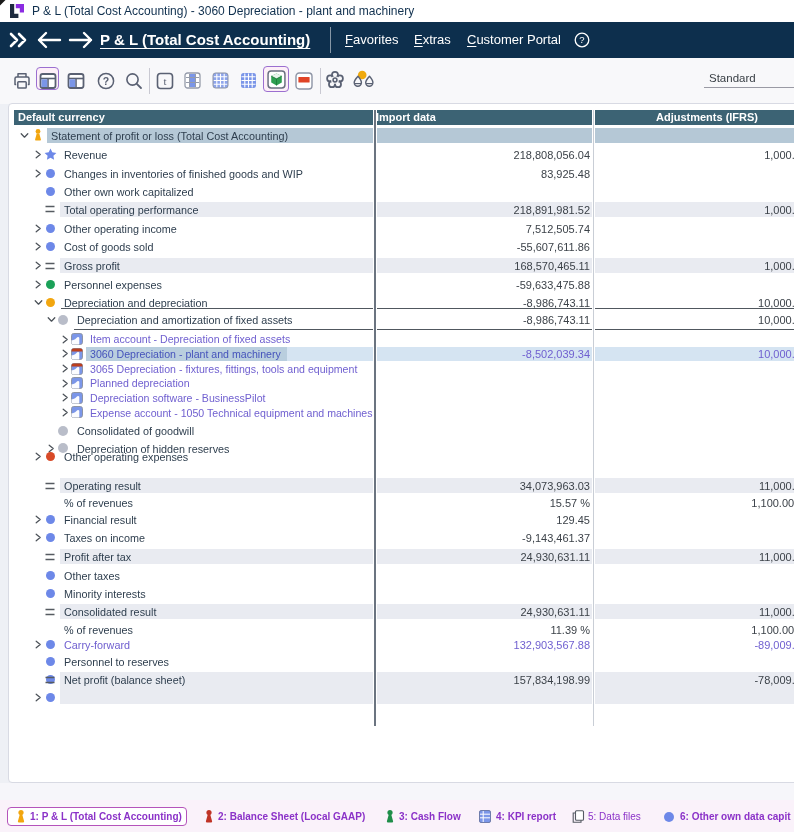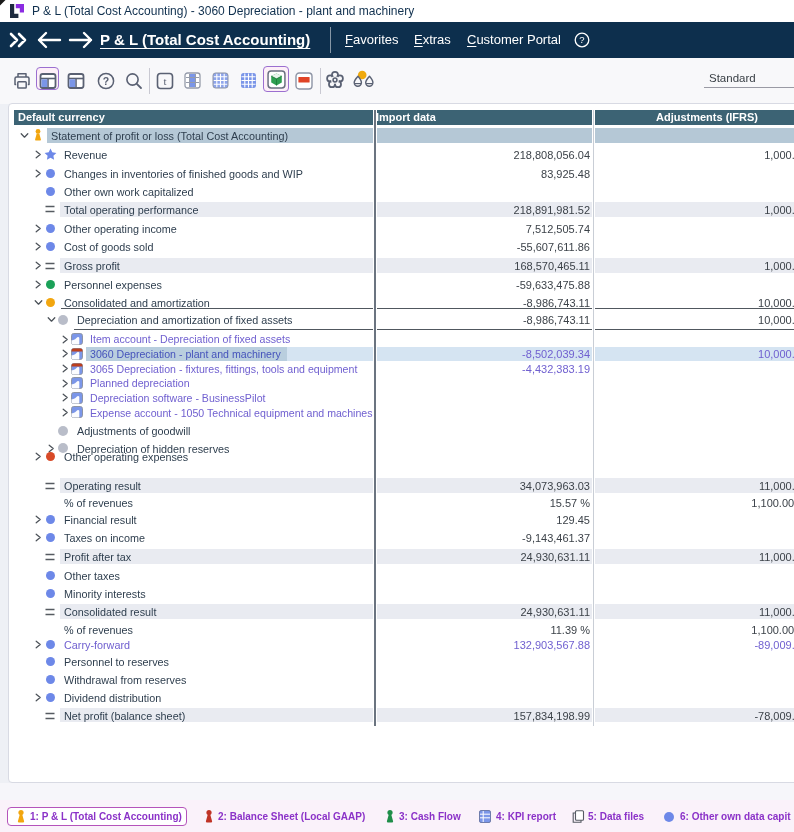--- a/index.html
+++ b/index.html
@@ -217,21 +217,21 @@
     </svg>
 <span class="ic dot" style="left:45.5px;top:3.2px;width:9px;height:9px;background:#1ba158"></span>
 <div class="nm" style="left:64px;line-height:15.5px;font-size:10.8px">Personnel expenses</div>
 <div class="num" style="left:376px;width:214px;line-height:15.5px">-59,633,475.88</div>
 </div>
 <div class="row" style="top:295.2px;height:15.5px">
 <svg class="ch" style="left:33.5px;top:3.2px" width="9" height="9" viewBox="0 0 9 9">
       <path d="M1.2,2.7 L4.5,6.2 L7.8,2.7" fill="none" stroke="#4c5259" stroke-width="1.25" stroke-linecap="round" stroke-linejoin="round"></path>
     </svg>
 <span class="ic dot" style="left:45.5px;top:3.2px;width:9px;height:9px;background:#f2a60f"></span>
-<div class="nm" style="left:64px;line-height:15.5px;font-size:10.8px">Consolidated and amortization</div>
+<div class="nm" style="left:64px;line-height:15.5px;font-size:10.8px">Depreciation and depreciation</div>
 <div class="num" style="left:376px;width:214px;line-height:15.5px">-8,986,743.11</div>
 <div class="num" style="left:594px;width:213px;line-height:15.5px">10,000.00</div>
 </div>
 <div class="row" style="top:312.2px;height:15.5px">
 <svg class="ch" style="left:47px;top:3.2px" width="9" height="9" viewBox="0 0 9 9">
       <path d="M1.2,2.7 L4.5,6.2 L7.8,2.7" fill="none" stroke="#4c5259" stroke-width="1.25" stroke-linecap="round" stroke-linejoin="round"></path>
     </svg>
 <span class="ic dot" style="left:58.3px;top:2.8px;width:10px;height:10px;background:#b9bdc9"></span>
 <div class="nm" style="left:77px;line-height:15.5px;font-size:10.8px">Depreciation and amortization of fixed assets</div>
 <div class="num" style="left:376px;width:214px;line-height:15.5px">-8,986,743.11</div>
@@ -265,21 +265,20 @@
 <div class="row purple" style="top:361.7px;height:13.8px">
 <svg class="ch" style="left:60.5px;top:2.4px" width="9" height="9" viewBox="0 0 9 9">
       <path d="M2.2,1.2 L6.2,4.5 L2.2,7.8" fill="none" stroke="#4c5259" stroke-width="1.25" stroke-linecap="round" stroke-linejoin="round"></path>
     </svg>
 <svg class="ch" style="left:70.5px;top:0.9px" width="12" height="12" viewBox="0 0 12 12">
       <rect x="0.5" y="0.5" width="11" height="11" rx="2.2" fill="#7b96e8" stroke="#8d94a5" stroke-width="1"></rect>
       <path d="M0.5,7.2 C2.2,7.2 3.8,6.8 5.2,5.2 C6.4,3.9 7.6,3.7 8.3,4.7 L8.3,11.5 L2.5,11.5 a2,2 0 0 1 -2,-2 Z" fill="#fff" opacity="0.97"></path>
       <path d="M0.5,3.5 v-1 a2,2 0 0 1 2,-2 h7 a2,2 0 0 1 2,2 v1 Z" fill="#bb3f1e"></path>
     </svg>
 <div class="nm" style="left:90px;line-height:13.8px;font-size:10.6px">3065 Depreciation - fixtures, fittings, tools and equipment</div>
-<div class="num" style="left:376px;width:214px;line-height:13.8px">-4,432,383.19</div>
 </div>
 <div class="row purple" style="top:376.3px;height:13.8px">
 <svg class="ch" style="left:60.5px;top:2.4px" width="9" height="9" viewBox="0 0 9 9">
       <path d="M2.2,1.2 L6.2,4.5 L2.2,7.8" fill="none" stroke="#4c5259" stroke-width="1.25" stroke-linecap="round" stroke-linejoin="round"></path>
     </svg>
 <svg class="ch" style="left:70.5px;top:0.9px" width="12" height="12" viewBox="0 0 12 12">
       <rect x="0.5" y="0.5" width="11" height="11" rx="2.2" fill="#7b96e8" stroke="#8d94a5" stroke-width="1"></rect>
       <path d="M0.5,7.2 C2.2,7.2 3.8,6.8 5.2,5.2 C6.4,3.9 7.6,3.7 8.3,4.7 L8.3,11.5 L2.5,11.5 a2,2 0 0 1 -2,-2 Z" fill="#fff" opacity="0.97"></path>
     </svg>
 <div class="nm" style="left:90px;line-height:13.8px;font-size:10.6px">Planned depreciation</div>
@@ -299,21 +298,21 @@
       <path d="M2.2,1.2 L6.2,4.5 L2.2,7.8" fill="none" stroke="#4c5259" stroke-width="1.25" stroke-linecap="round" stroke-linejoin="round"></path>
     </svg>
 <svg class="ch" style="left:70.5px;top:0.9px" width="12" height="12" viewBox="0 0 12 12">
       <rect x="0.5" y="0.5" width="11" height="11" rx="2.2" fill="#7b96e8" stroke="#8d94a5" stroke-width="1"></rect>
       <path d="M0.5,7.2 C2.2,7.2 3.8,6.8 5.2,5.2 C6.4,3.9 7.6,3.7 8.3,4.7 L8.3,11.5 L2.5,11.5 a2,2 0 0 1 -2,-2 Z" fill="#fff" opacity="0.97"></path>
     </svg>
 <div class="nm" style="left:90px;line-height:13.8px;font-size:10.6px">Expense account - 1050 Technical equipment and machines</div>
 </div>
 <div class="row" style="top:423.1px;height:15.5px">
 <span class="ic dot" style="left:58.3px;top:2.8px;width:10px;height:10px;background:#b9bdc9"></span>
-<div class="nm" style="left:77px;line-height:15.5px;font-size:10.8px">Adjustments of goodwill</div>
+<div class="nm" style="left:77px;line-height:15.5px;font-size:10.8px">Consolidated of goodwill</div>
 </div>
 <div class="row" style="top:440.6px;height:15.5px">
 <svg class="ch" style="left:47px;top:3.2px" width="9" height="9" viewBox="0 0 9 9">
       <path d="M2.2,1.2 L6.2,4.5 L2.2,7.8" fill="none" stroke="#4c5259" stroke-width="1.25" stroke-linecap="round" stroke-linejoin="round"></path>
     </svg>
 <span class="ic dot" style="left:58.3px;top:2.8px;width:10px;height:10px;background:#b9bdc9"></span>
 <div class="nm" style="left:77px;line-height:15.5px;font-size:10.8px">Depreciation of hidden reserves</div>
 </div>
 <div class="row" style="top:449px;height:15.5px">
 <svg class="ch" style="left:33.5px;top:3.2px" width="9" height="9" viewBox="0 0 9 9">
@@ -400,21 +399,21 @@
 <span class="ic dot" style="left:45.5px;top:3.2px;width:9px;height:9px;background:#6d88e8"></span>
 <div class="nm" style="left:64px;line-height:15.5px;font-size:10.8px">Withdrawal from reserves</div>
 </div>
 <div class="row" style="top:689.9px;height:15.5px">
 <svg class="ch" style="left:33.5px;top:3.2px" width="9" height="9" viewBox="0 0 9 9">
       <path d="M2.2,1.2 L6.2,4.5 L2.2,7.8" fill="none" stroke="#4c5259" stroke-width="1.25" stroke-linecap="round" stroke-linejoin="round"></path>
     </svg>
 <span class="ic dot" style="left:45.5px;top:3.2px;width:9px;height:9px;background:#6d88e8"></span>
 <div class="nm" style="left:64px;line-height:15.5px;font-size:10.8px">Dividend distribution</div>
 </div>
-<div class="row" style="top:708px;height:14px">
+<div class="row" style="top:672px;height:32px">
 <div class="band" style="left:60px;right:0;background:#e9ebf1"></div>
 <svg class="ch" style="left:45.0px;top:3.8px" width="10" height="8" viewBox="0 0 10 8">
       <path d="M0.5,1.5 H9.5 M0.5,6.5 H9.5" stroke="#565b61" stroke-width="1.6"></path>
     </svg>
 <div class="nm" style="left:64px;line-height:15.5px;font-size:10.8px">Net profit (balance sheet)</div>
 <div class="num" style="left:376px;width:214px;line-height:15.5px">157,834,198.99</div>
 <div class="num" style="left:594px;width:213px;line-height:15.5px">-78,009.00</div>
 </div>
 <div class="abs" style="left:61px;top:307.5px;width:733px;height:1px;background:#50575e"></div>
 <div class="abs" style="left:74px;top:329px;width:720px;height:1px;background:#50575e"></div>
@@ -440,14 +439,14 @@
 <div class="abs" style="left:399px;top:806.5px;line-height:19.5px;font-size:10px;font-weight:bold;color:#8b32c8;white-space:nowrap">3: Cash Flow</div>
 <svg class="abs" style="left:479px;top:810px" width="12" height="13" viewBox="0 0 12 13">
     <rect x="0.5" y="0.5" width="11" height="12" rx="1.5" fill="#7b96e8" stroke="#5a6a9a" stroke-width="0.8"></rect>
     <path d="M4.2,1 V12 M1,4.2 H11 M1,7.8 H11" stroke="#fff" stroke-width="1"></path>
   </svg>
 <div class="abs" style="left:496px;top:806.5px;line-height:19.5px;font-size:10px;font-weight:bold;color:#8b32c8;white-space:nowrap">4: KPI report</div>
 <svg class="abs" style="left:572px;top:810px" width="14" height="13" viewBox="0 0 14 13">
     <rect x="3.5" y="0.8" width="8" height="9.5" rx="1" fill="#fff" stroke="#555b63" stroke-width="1.1"></rect>
     <path d="M3.5,3 H1.2 V12.2 H9 V10.3" fill="none" stroke="#555b63" stroke-width="1.1"></path>
   </svg>
-<div class="abs" style="left:588px;top:806.5px;line-height:19.5px;font-size:10px;font-weight:bold;color:#8b32c8;white-space:nowrap">5: Data files</div>
+<div class="abs" style="left:588px;top:806.5px;line-height:19.5px;font-size:10px;font-weight:normal;color:#8b32c8;white-space:nowrap">5: Data files</div>
 <span class="abs" style="left:664px;top:811.5px;width:10px;height:10px;border-radius:50%;background:#6d88e8"></span>
 <div class="abs" style="left:680px;top:806.5px;line-height:19.5px;font-size:10px;font-weight:bold;color:#8b32c8;white-space:nowrap">6: Other own data capit</div>
 </body></html>

